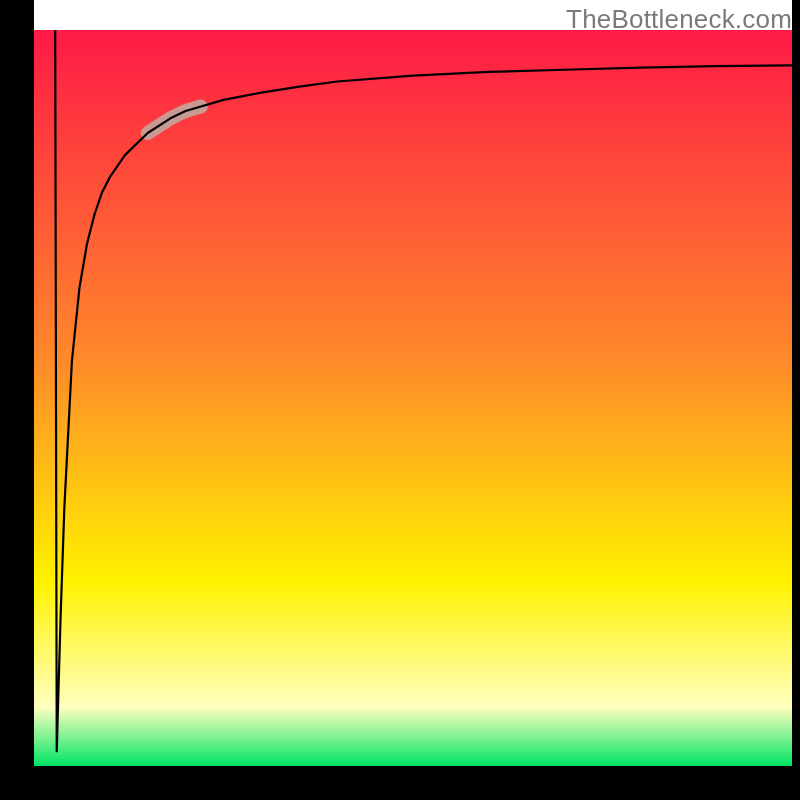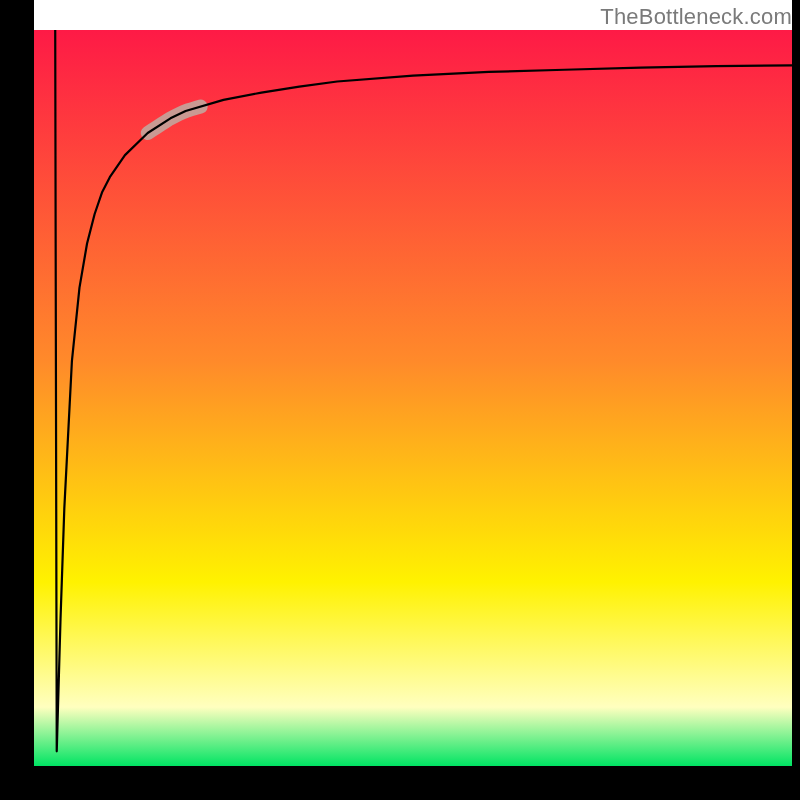--- a/index.html
+++ b/index.html
@@ -13,21 +13,21 @@
   }
   .stage {
     position: relative;
     width: 800px;
     height: 800px;
   }
   .watermark {
     position: absolute;
     top: 4px;
     right: 8px;
-    font-size: 22px;
+    font-size: 26px;
     font-weight: 400;
     color: #7a7a7a;
     letter-spacing: 0.2px;
     z-index: 10;
   }
   svg.plot {
     position: absolute;
     left: 0;
     top: 0;
     width: 800px;

